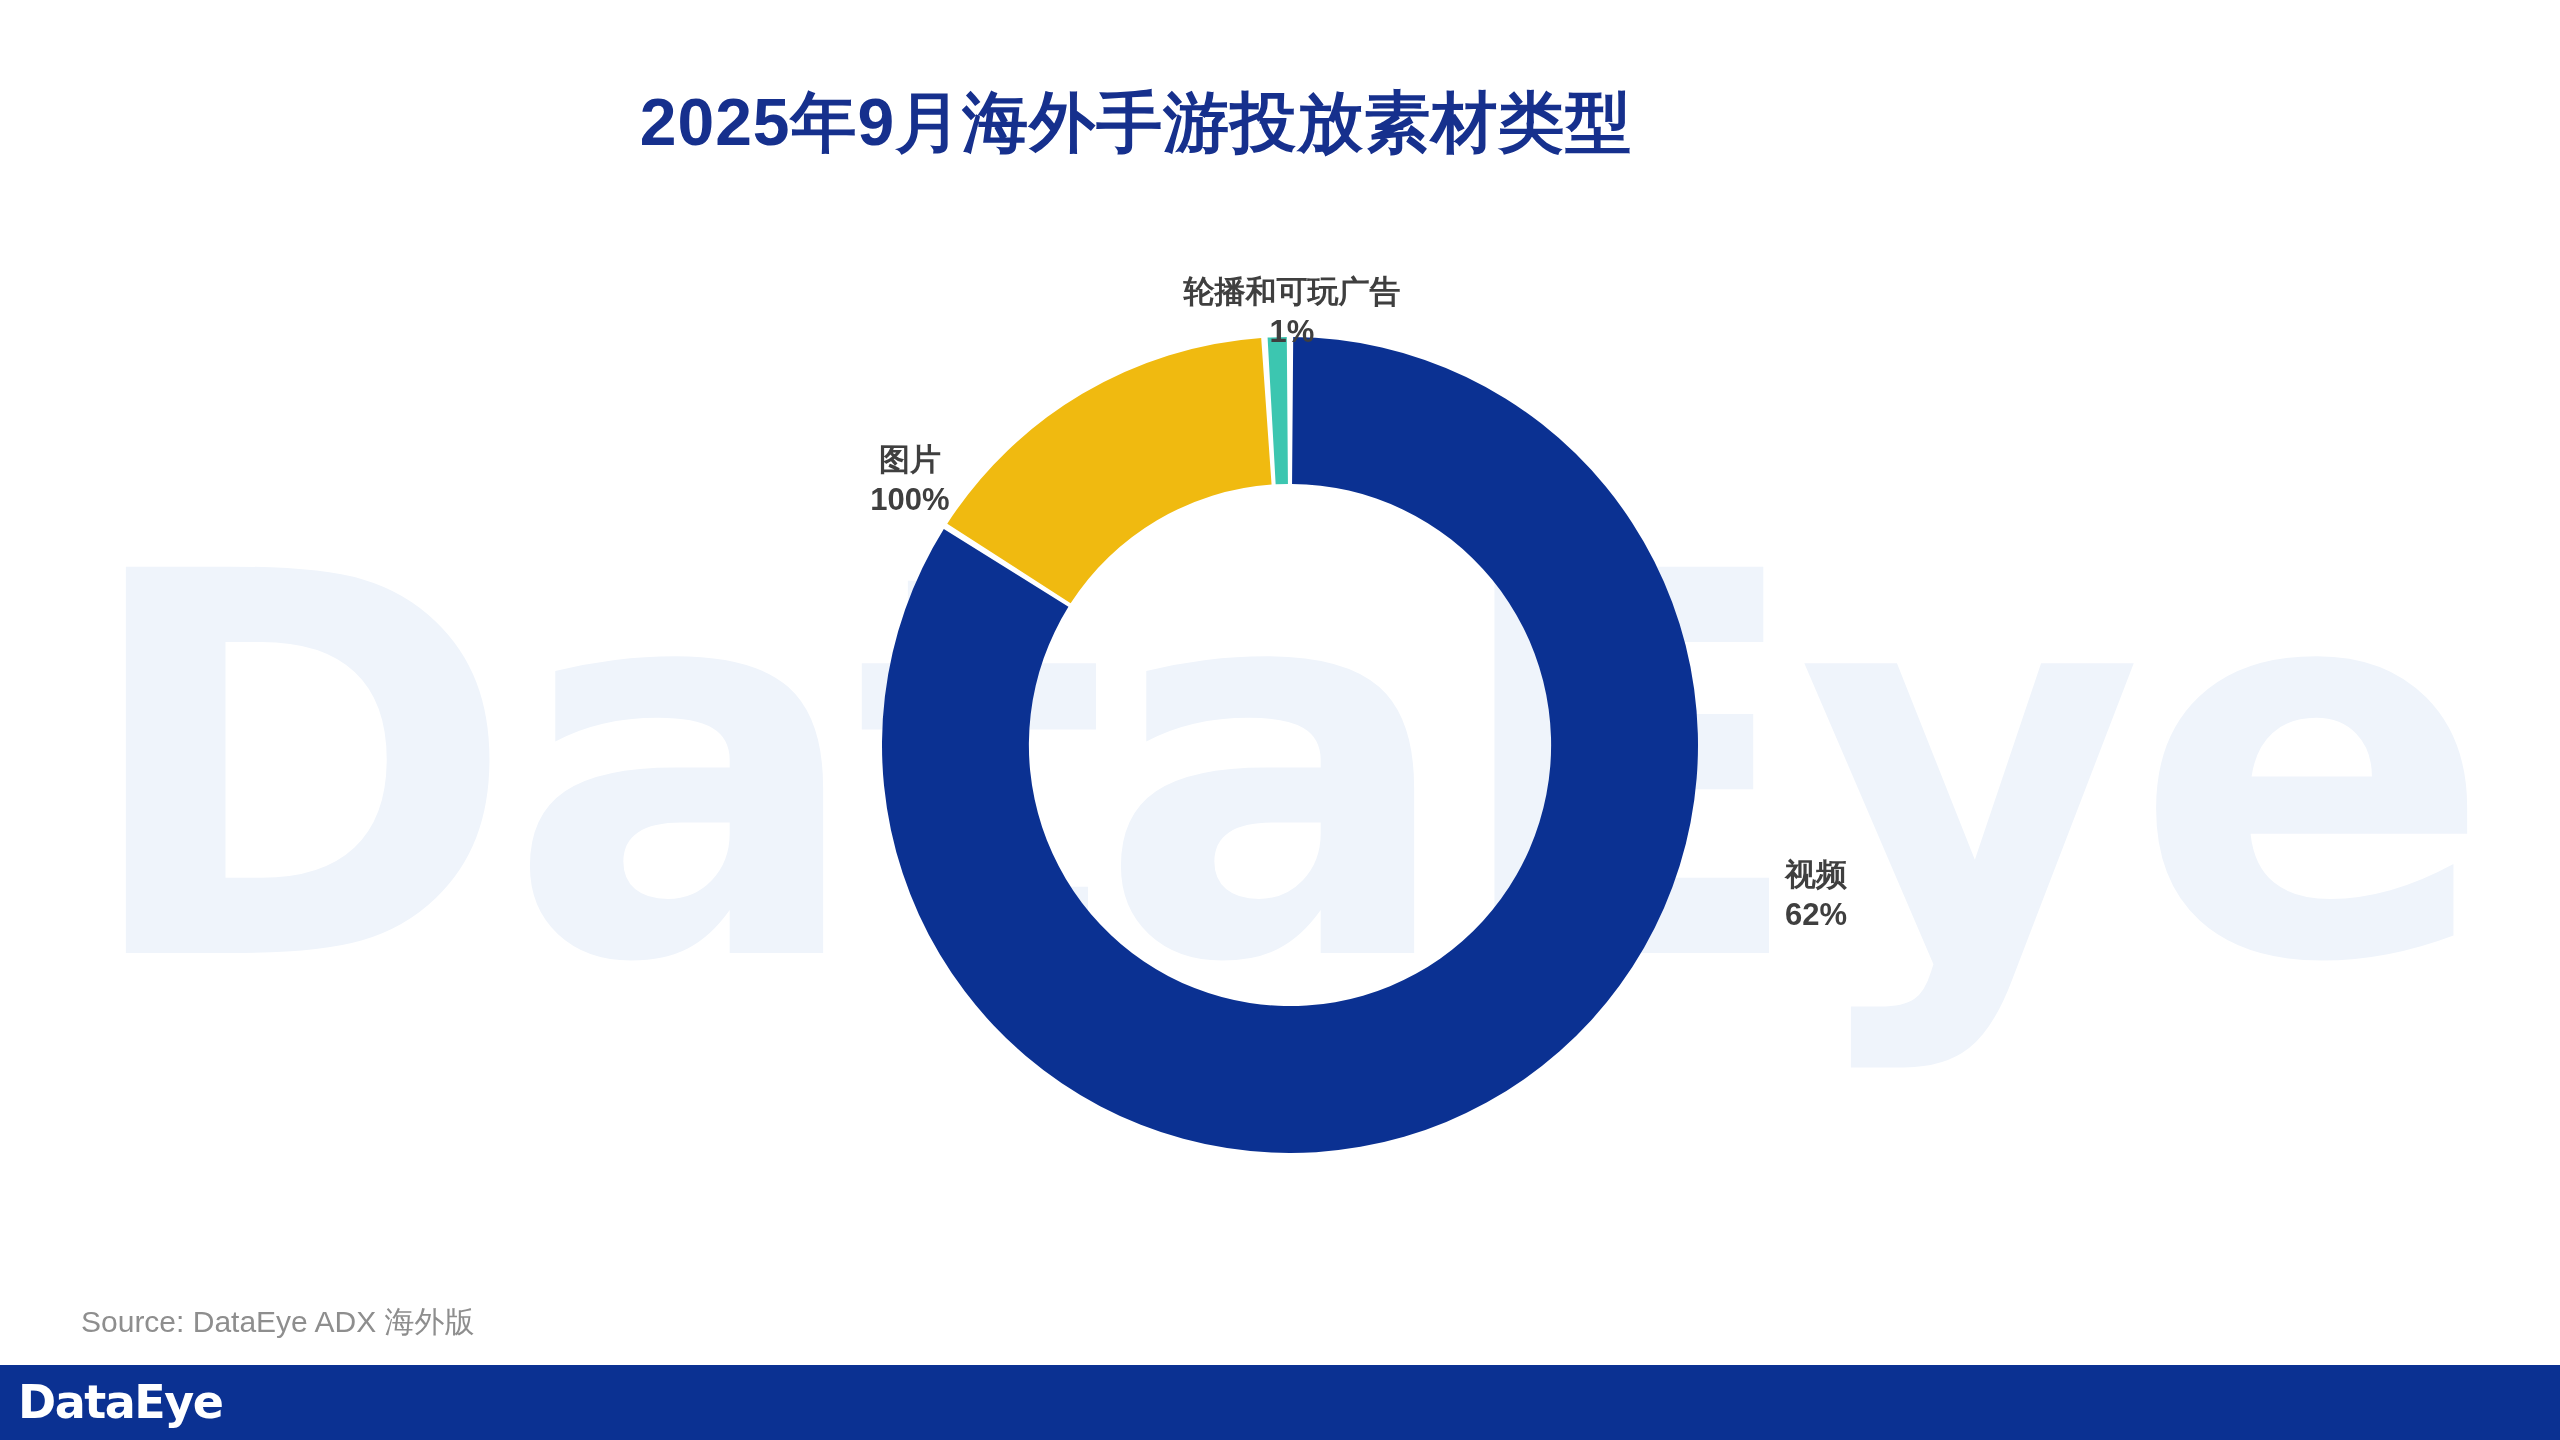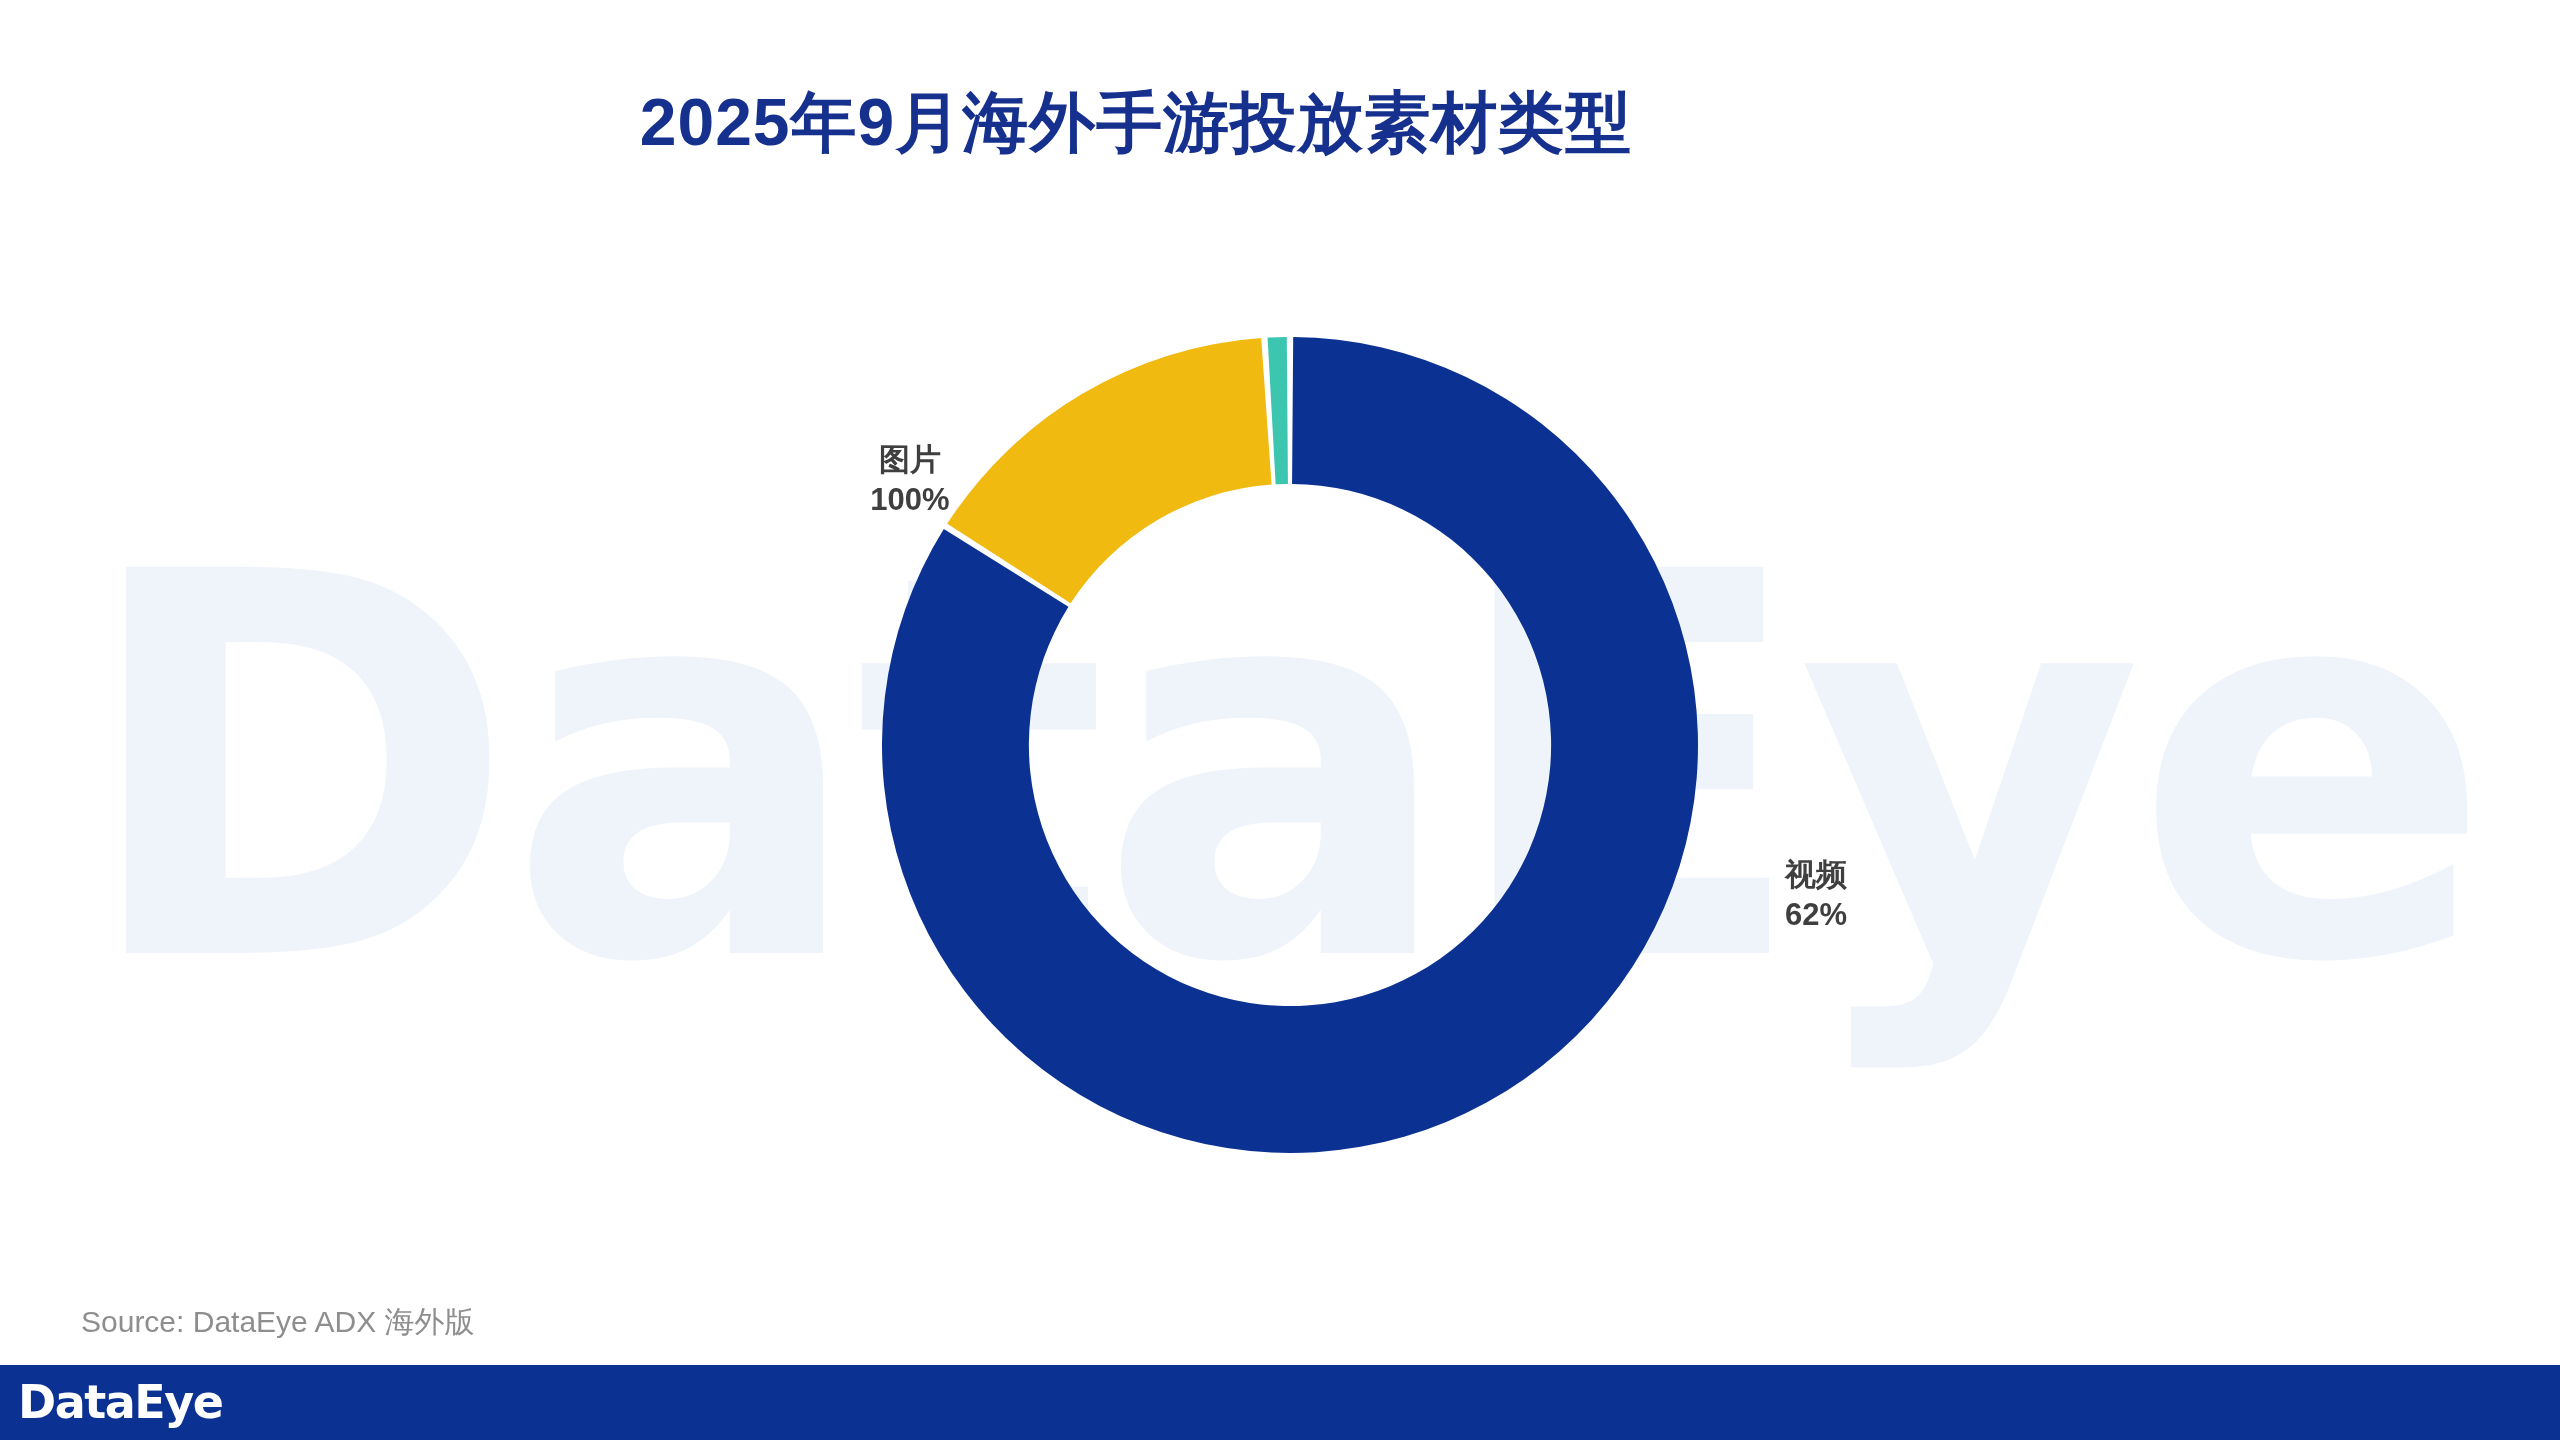--- a/index.html
+++ b/index.html
@@ -175,20 +175,24 @@
     <div class="slice-label" id="label-video">
       <span class="lbl-name">视频</span>
       <span class="lbl-val">62%</span>
     </div>
 
     <div class="slice-label" id="label-image">
       <span class="lbl-name">图片</span>
       <span class="lbl-val">100%</span>
     </div>
 
+    <div class="slice-label" id="label-carousel">
+      <span class="lbl-name">轮播和可玩广告</span>
+      <span class="lbl-val">1%</span>
+    </div>
   </div>
 
   <div id="source">
     <span>Source: DataEye ADX 海外版</span>
   </div>
 
   <div id="footer">
     <div id="footer-logo">
       <span>DataEye</span>
     </div>

